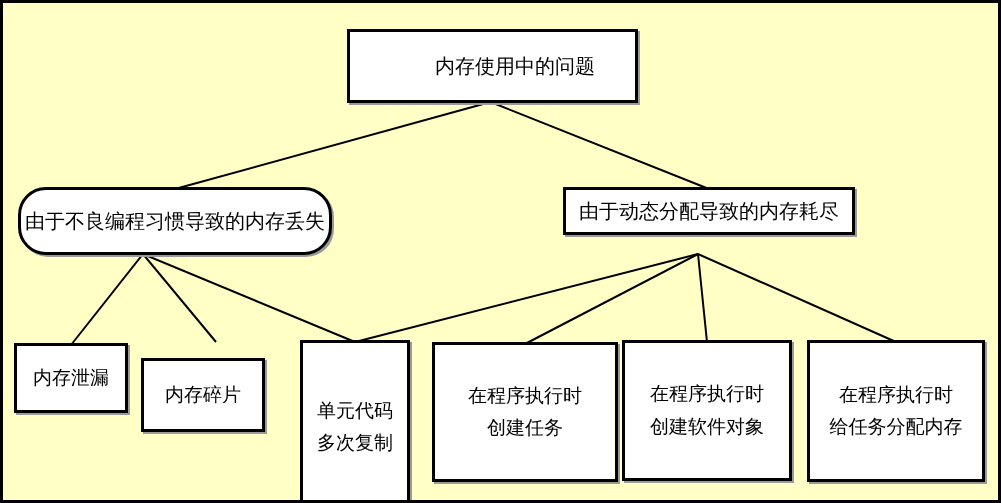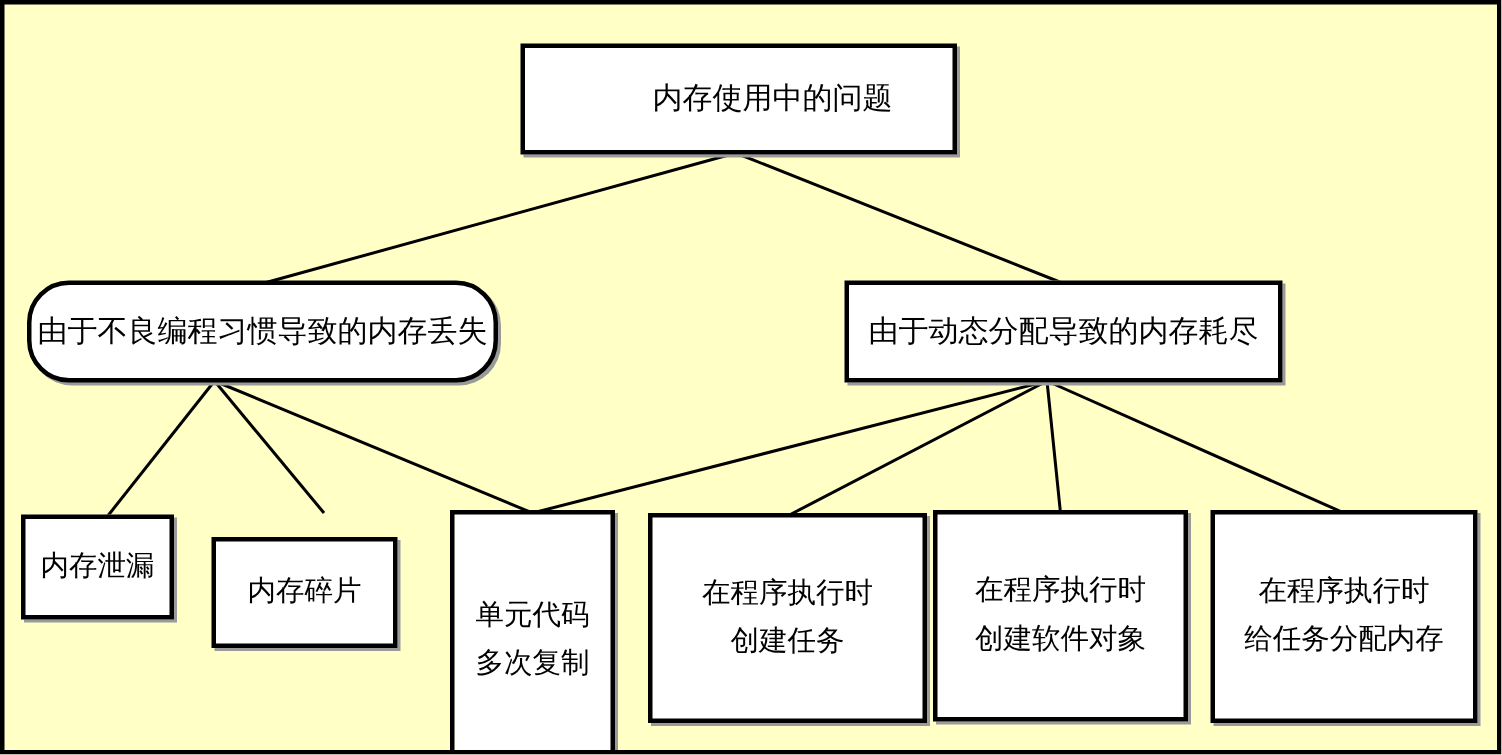--- a/index.html
+++ b/index.html
@@ -40,22 +40,22 @@
     text-align: center;
     color: #000000;
     font-size: 20px;
     line-height: 1.7;
     white-space: pre-line;
     z-index: 1;
   }
   
   #n-root          { left: 344px; top: 26px;  width: 291px; height: 74px; padding-left: 45px; }
   #n-bad-habit     { left: 15px;  top: 184px; width: 314px; height: 68px; font-size: 20px; border-radius: 28px; }
-  #n-dyn-alloc     { left: 560px; top: 184px; width: 292px; height: 68px; }
-  #n-leak          { left: 11px;  top: 340px; width: 102px; height: 70px; font-size: 19px; }
+  #n-dyn-alloc     { left: 560px; top: 184px; width: 292px; height: 48px; }
+  #n-leak          { left: 11px;  top: 340px; width: 114px; height: 70px; font-size: 19px; }
   #n-fragment      { left: 138px; top: 355px; width: 124px; height: 74px; font-size: 19px; }
   #n-copy          { left: 297px; top: 337px; width: 110px; height: 174px; font-size: 19px; }
   #n-create-task   { left: 429px; top: 339px; width: 186px; height: 140px; font-size: 19px; }
   #n-create-object { left: 619px; top: 337px; width: 170px; height: 141px; font-size: 19px; }
   #n-alloc-task    { left: 804px; top: 337px; width: 178px; height: 142px; font-size: 19px; }
 </style>
 </head>
 <body>
 
 <div class="canvas">

